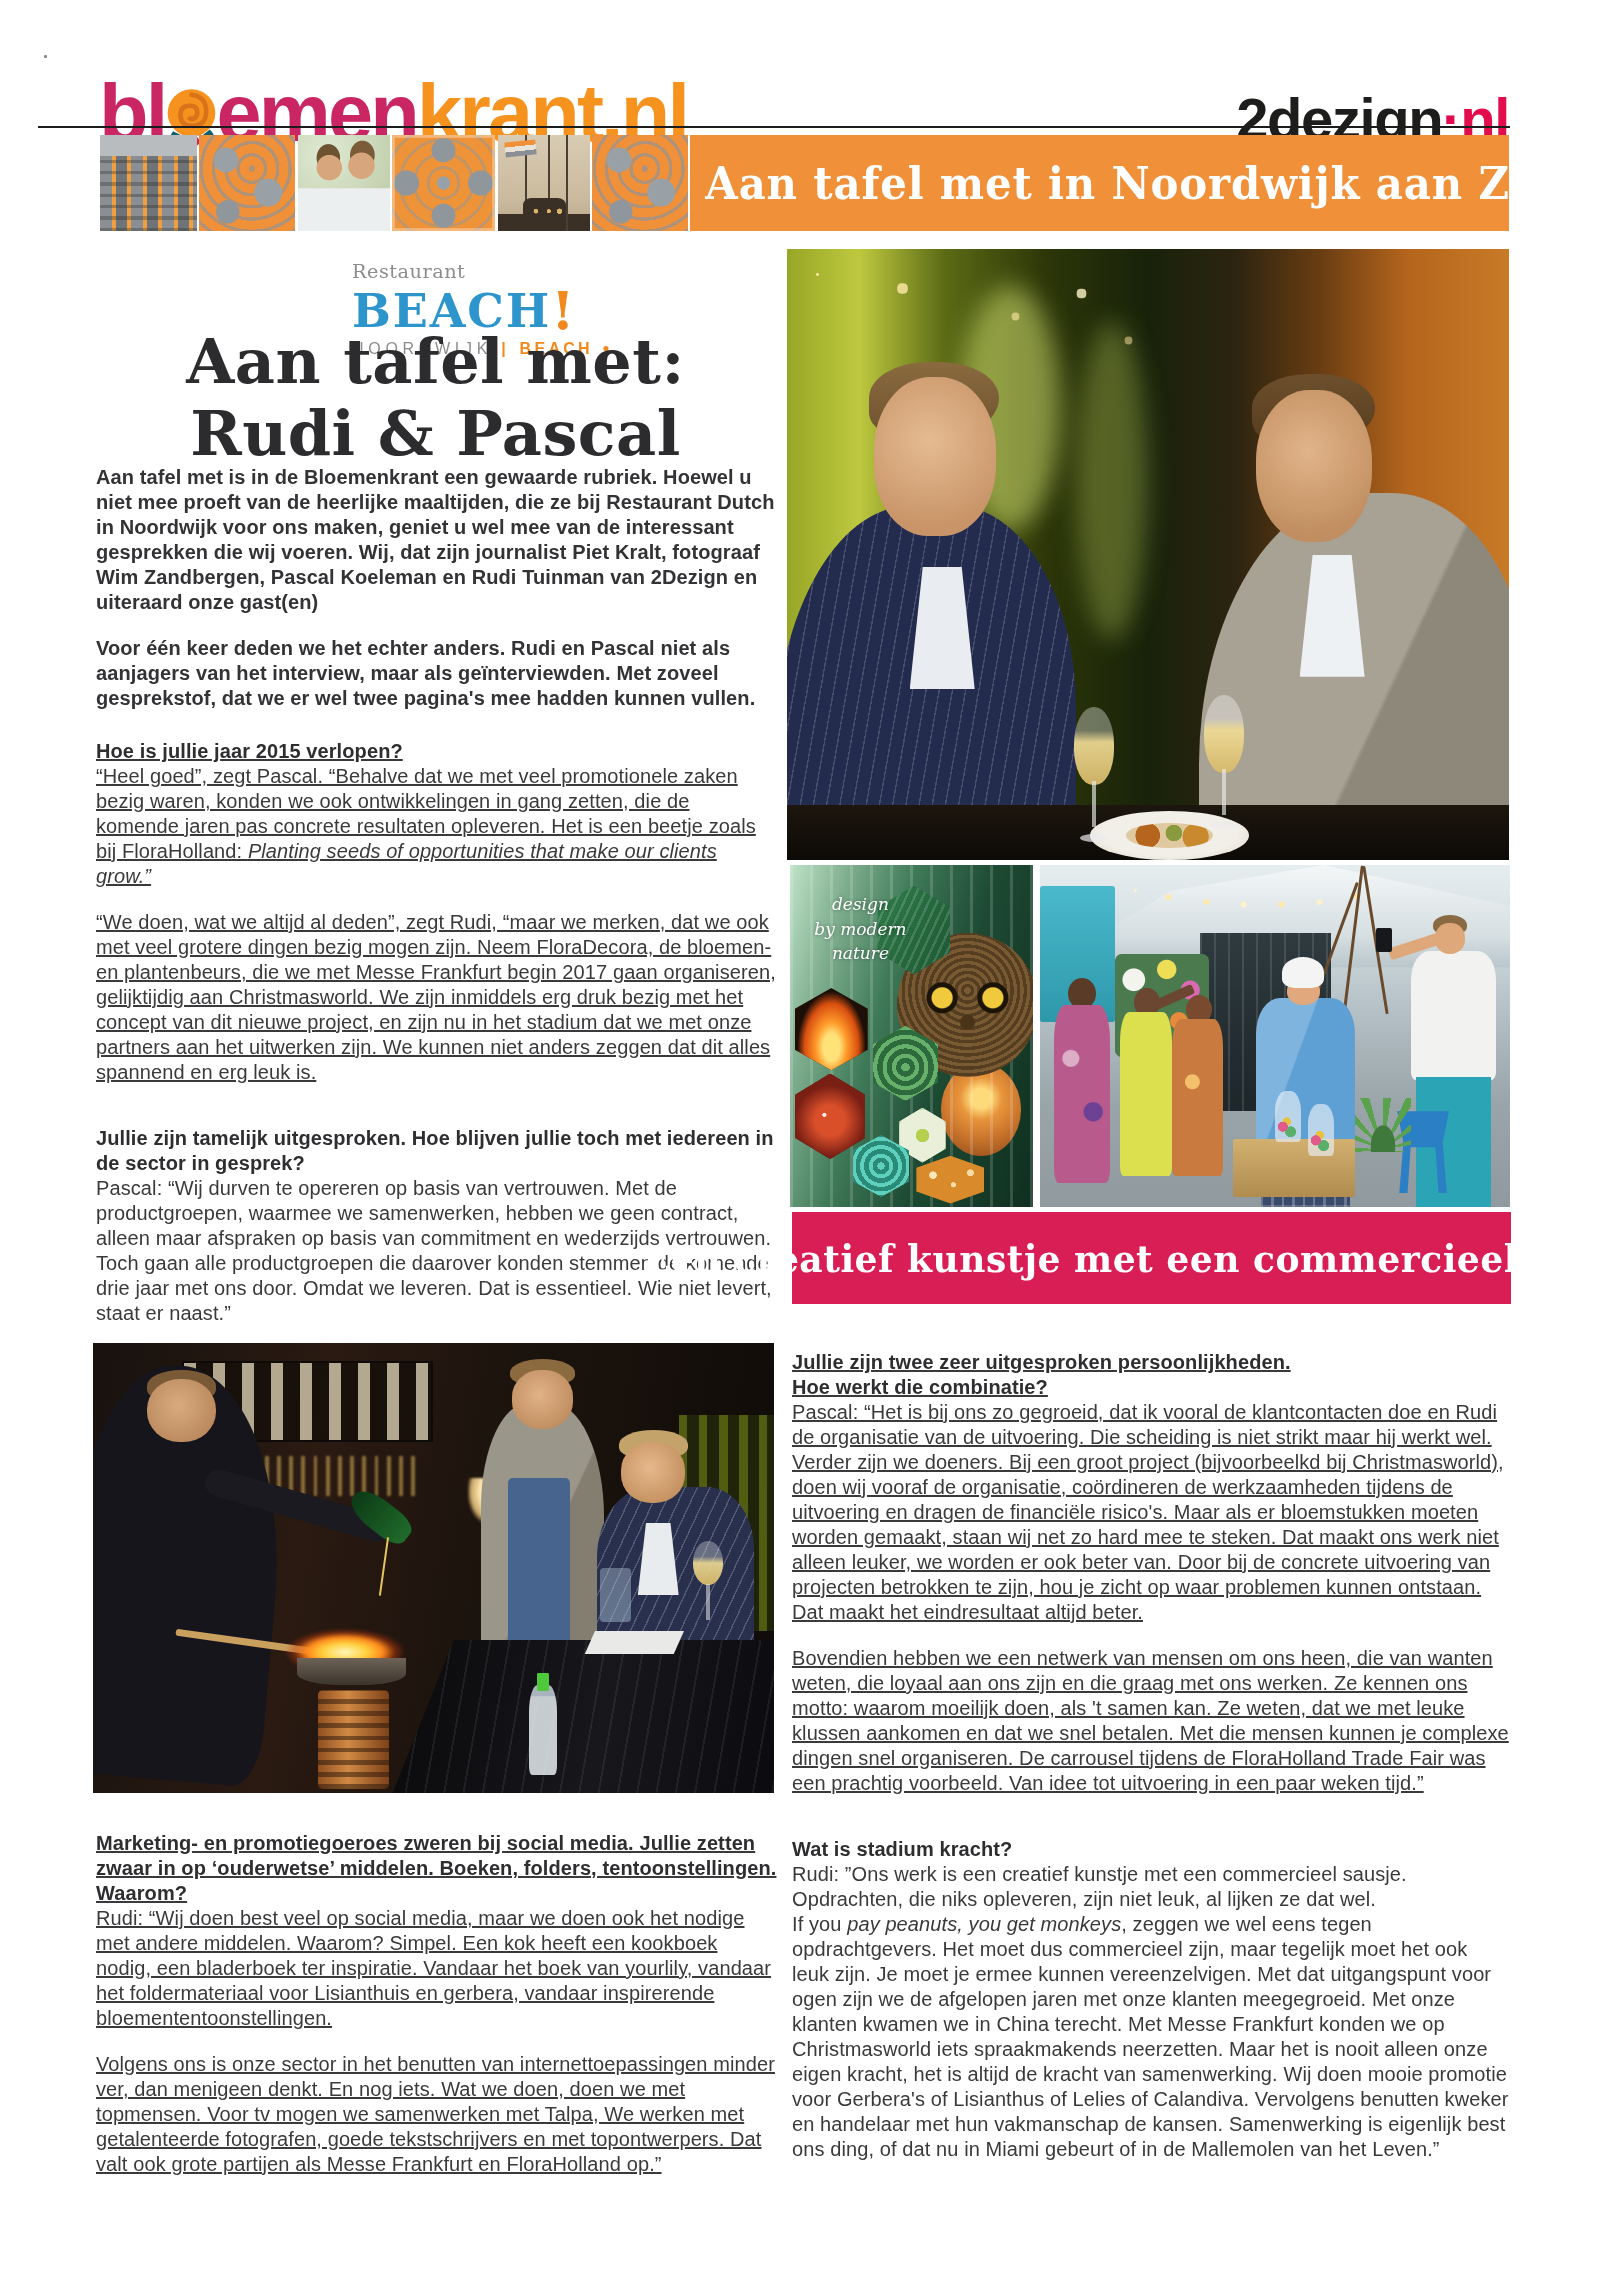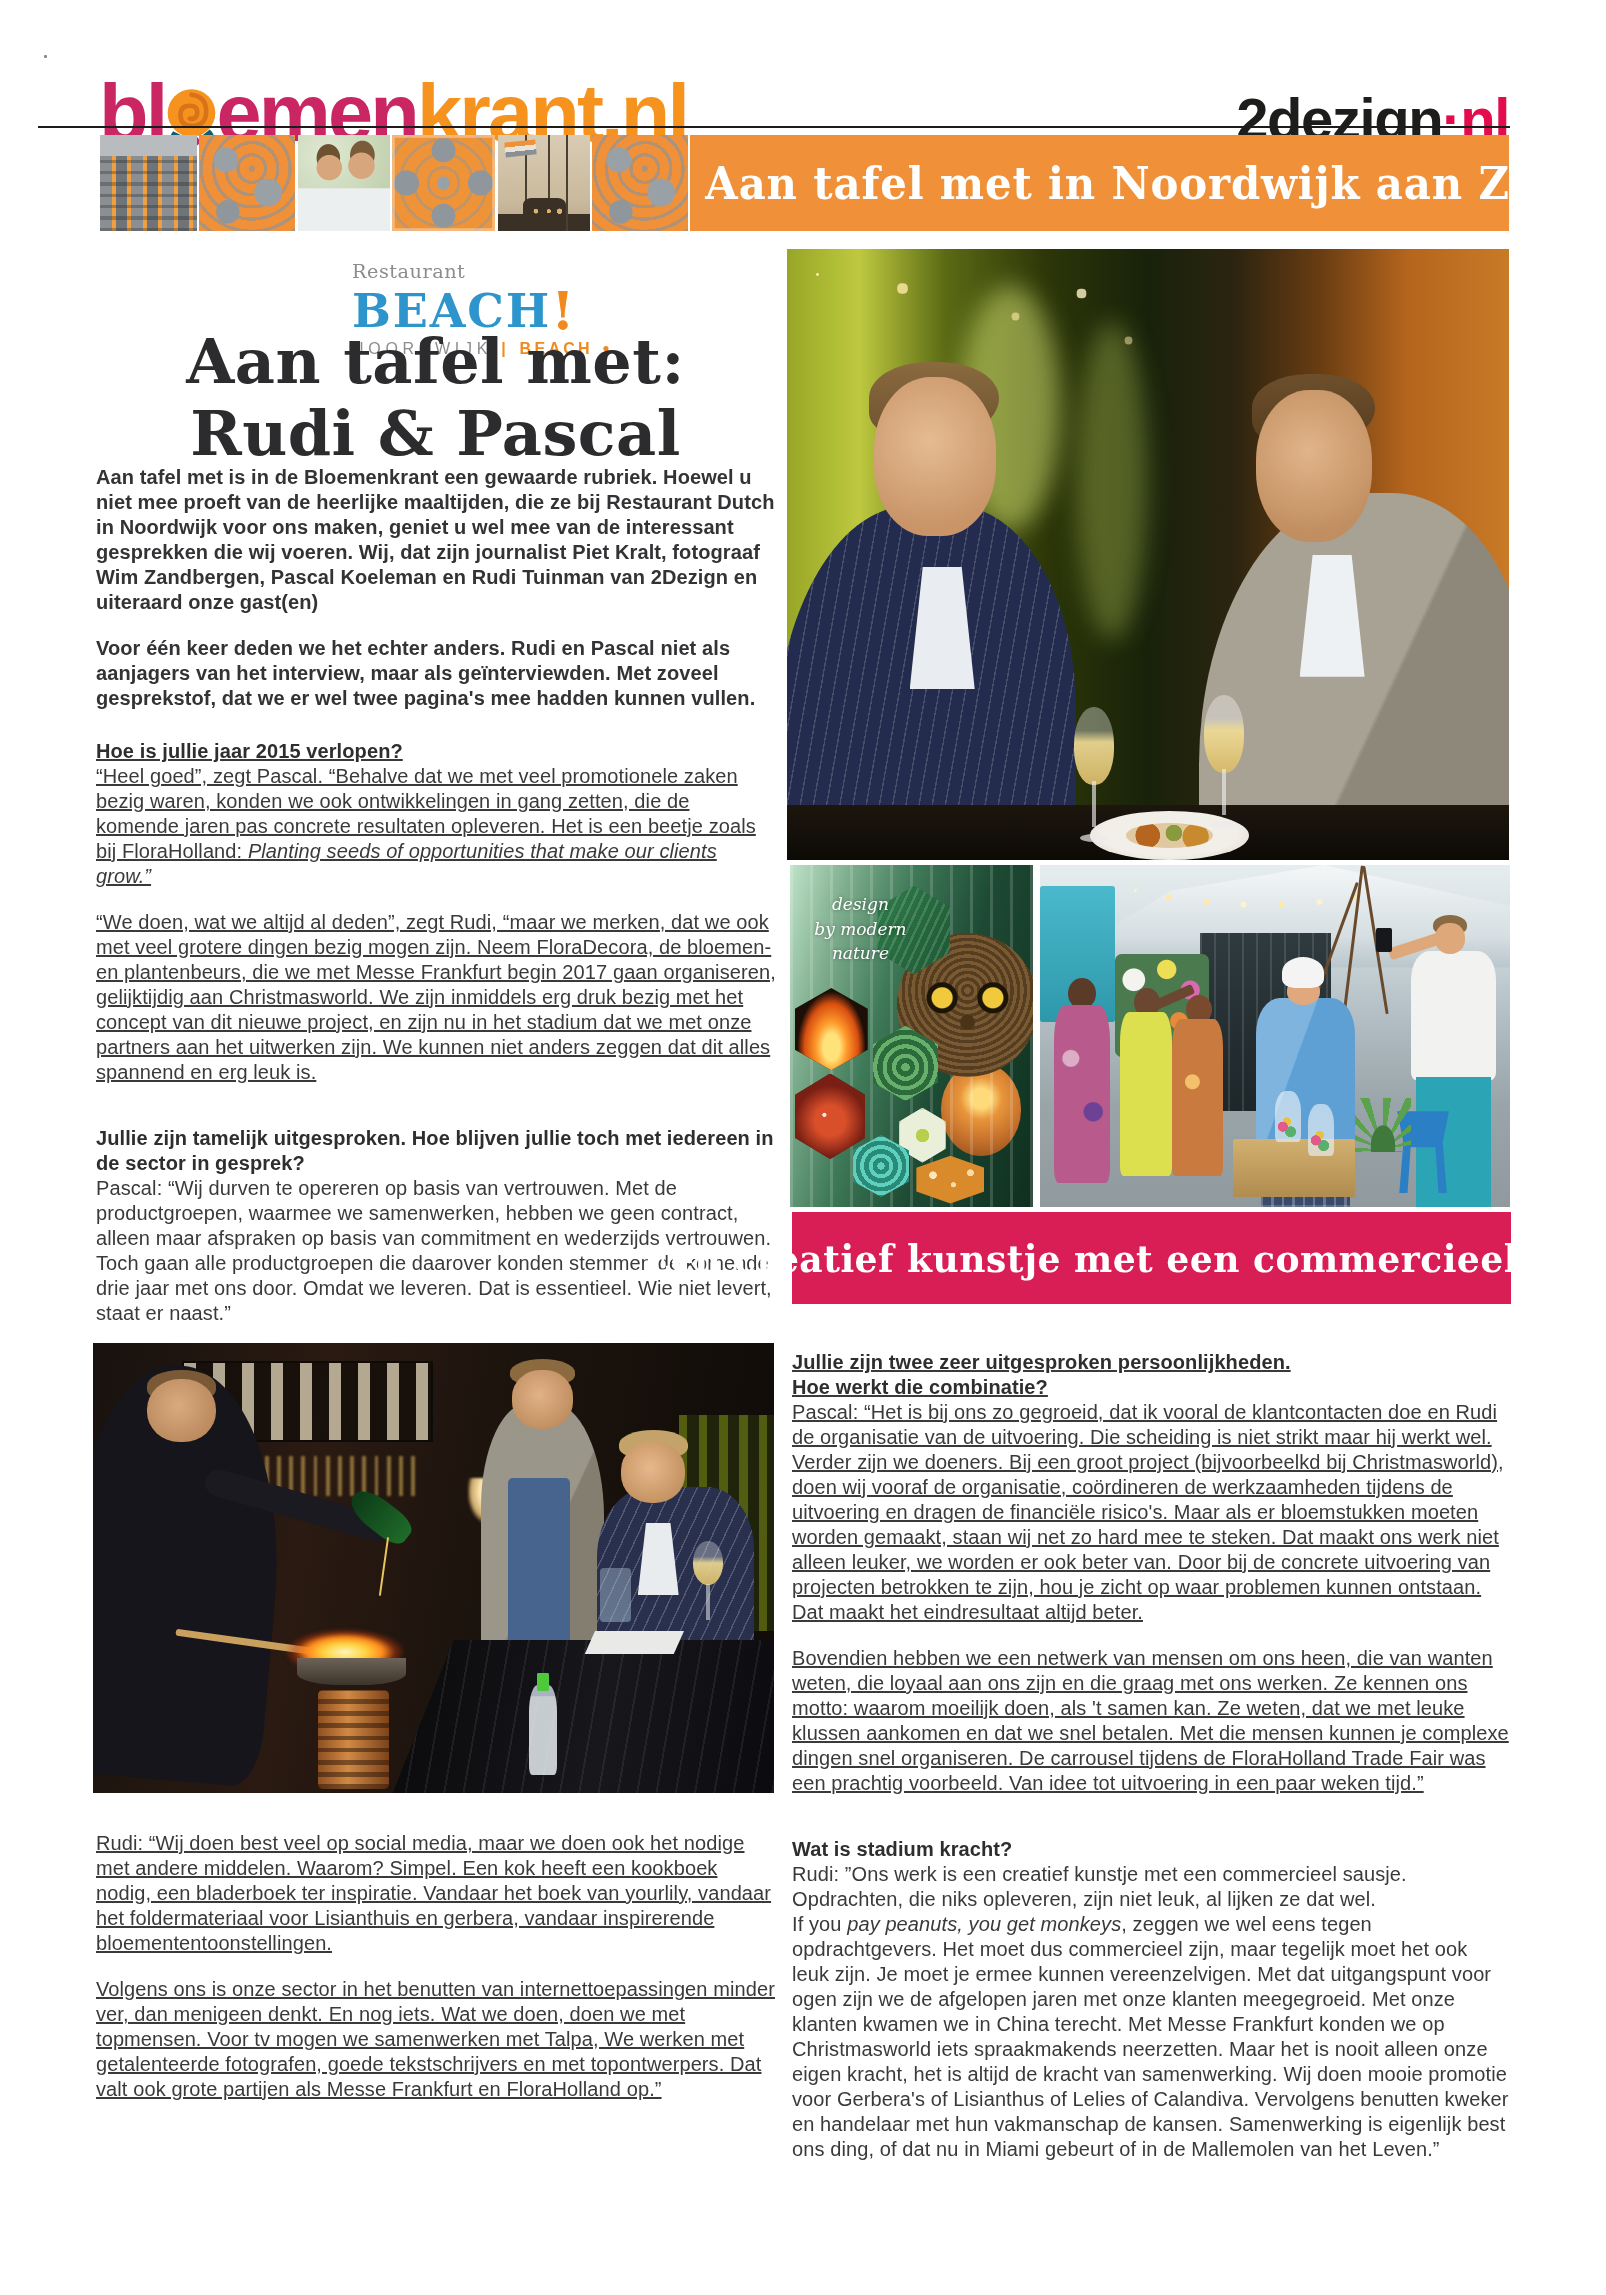--- a/index.html
+++ b/index.html
@@ -388,20 +388,23 @@
       </div>
     <div class="ph-part bp-napkin" data-interactable="false"></div>
     <div class="ph-part bp-tumbler" data-interactable="false"></div>
     <div class="ph-part bp-bottle2" data-interactable="false"></div>
     <div class="ph-part bp-spout" data-interactable="false"></div>
   </div>
 
   <div class="col col-left-bottom" data-interactable="false">
     <div data-interactable="false">
         <section class="qa-section" data-interactable="false">
+          <h3 class="question" data-interactable="false">Marketing- en promotiegoeroes zweren bij social media. Jullie zetten
+zwaar in op ‘ouderwetse’ middelen. Boeken, folders, tentoonstellingen.
+Waarom?</h3>
           <p class="para" data-interactable="false"><span data-interactable="false">Rudi: “Wij doen best veel op social media, maar we doen ook het nodige met andere middelen. Waarom? Simpel. Een kok heeft een kookboek nodig, een bladerboek ter inspiratie. Vandaar het boek van yourlily, vandaar het foldermateriaal voor Lisianthuis en gerbera, vandaar inspirerende bloemententoonstellingen.</span></p>
           <p class="para" data-interactable="false"><span data-interactable="false">Volgens ons is onze sector in het benutten van internettoepassingen minder ver, dan menigeen denkt. En nog iets. Wat we doen, doen we met topmensen. Voor tv mogen we samenwerken met Talpa, We werken met getalenteerde fotografen, goede tekstschrijvers en met topontwerpers. Dat valt ook grote partijen als Messe Frankfurt en FloraHolland op.”</span></p>
         </section>
       </div>
   </div>
 
   <div class="photo photo-dinner" data-interactable="false">
     <div class="ph-part dp-glow dp-g1" data-interactable="false"></div>
     <div class="ph-part dp-glow dp-g2" data-interactable="false"></div>
     <div class="ph-part dp-lights" data-interactable="false"></div>

